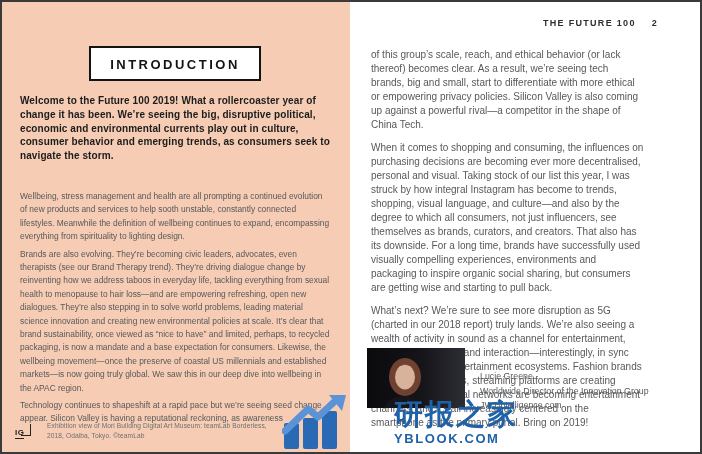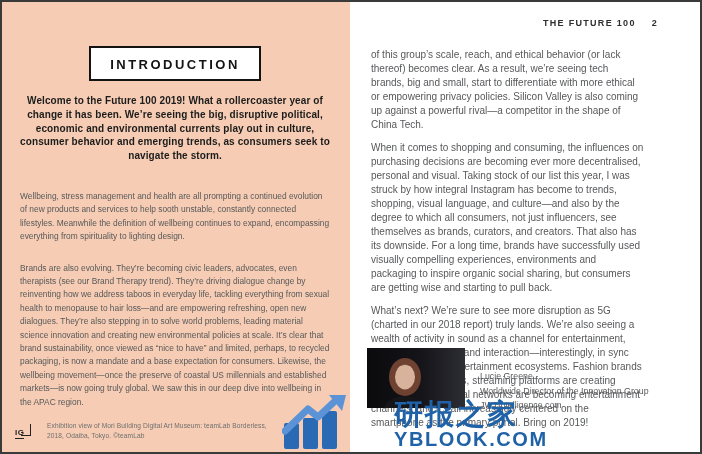--- a/index.html
+++ b/index.html
@@ -16,27 +16,27 @@
     padding:44px 20px 0 18px; position:relative;
   }
   .intro-box {
     width:max-content; margin:0 auto; background:#ffffff;
     border:2px solid #131313; padding:7px 19px 6px;
   }
   .intro-title {
     font-size:13px; font-weight:bold; letter-spacing:2.5px; color:#131313;
   }
   .lead {
-    margin-top:13px; text-align:center; font-size:10px; font-weight:bold;
+    margin-top:13px; text-align:left; font-size:10px; font-weight:bold;
     line-height:13.8px; color:#1c1c1c; letter-spacing:0.1px;
   }
   .lp-body {
     margin-top:27px; font-size:8.4px; line-height:13.4px; color:#57585a;
   }
-  .lp-body + .lp-body { margin-top:18px; }
+  .lp-body + .lp-body { margin-top:4px; }
   .caption-row {
     position:absolute; left:13px; bottom:12px;
     display:flex; align-items:flex-start; gap:16px; width:300px;
   }
   .ig-mark { position:relative; width:16px; height:15px; flex:0 0 16px; }
   .ig-text {
     display:inline-block; font-size:8px; font-weight:bold; color:#222;
     letter-spacing:0.5px; border-bottom:1.5px solid #222; padding-bottom:1px;
   }
   .ig-mark::after {
@@ -59,36 +59,37 @@
     position:absolute; left:280px; top:393px; z-index:5;
     display:flex; align-items:center;gap:44px;
   }
   .wm-icon { display:block; }
   .wm-text { margin-left:4px; }
   .wm-cjk {
     font-size:29px; font-weight:bold; color:#1f62a7; line-height:32px;
     letter-spacing:2px; font-family:"DejaVu Sans","Liberation Sans",sans-serif;
   }
   .wm-domain {
-    font-size:20px; font-weight:bold; color:#1f62a7; letter-spacing:1.6px;
+    font-size:13px; font-weight:bold; color:#1f62a7; letter-spacing:1.6px;
     line-height:18px; margin-top:0;
   }
 </style>
 </head>
 <body>
 
 <div class="page">
 
   <section class="left-panel">
     <div class="intro-box">
       <span class="intro-title">INTRODUCTION</span>
     </div>
     <p class="lead">Welcome to the Future 100 2019! What a rollercoaster year of change it has been. We’re seeing the big, disruptive political, economic and environmental currents play out in culture, consumer behavior and emerging trends, as consumers seek to navigate the storm.</p>
     <p class="lp-body">Wellbeing, stress management and health are all prompting a continued evolution of new products and services to help sooth unstable, constantly connected lifestyles. Meanwhile the definition of wellbeing continues to expand, encompassing everything from spirituality to lighting design.</p>
     <p class="lp-body">Brands are also evolving. They’re becoming civic leaders, advocates, even therapists (see our Brand Therapy trend). They’re driving dialogue change by reinventing how we address taboos in everyday life, tackling everything from sexual health to menopause to hair loss—and are empowering refreshing, open new dialogues. They’re also stepping in to solve world problems, leading material science innovation and creating new environmental policies at scale. It’s clear that brand sustainability, once viewed as “nice to have” and limited, perhaps, to recycled packaging, is now a mandate and a base expectation for consumers. Likewise, the wellbeing movement—once the preserve of coastal US millennials and established markets—is now going truly global. We saw this in our deep dive into wellbeing in the APAC region.</p>
+    <p class="lp-body">Technology continues to shapeshift at a rapid pace but we’re seeing seed change appear. Silicon Valley is having a reputational reckoning, as awareness</p>
 
     <div class="caption-row">
       <span class="ig-mark">
         <span class="ig-text">IG</span>
       </span>
       <span class="caption">
         <span>Exhibition view of Mori Building Digital Art Museum: teamLab Borderless,</span><br>
         <span>2018, Odaiba, Tokyo. ©teamLab</span>
       </span>
     </div>

